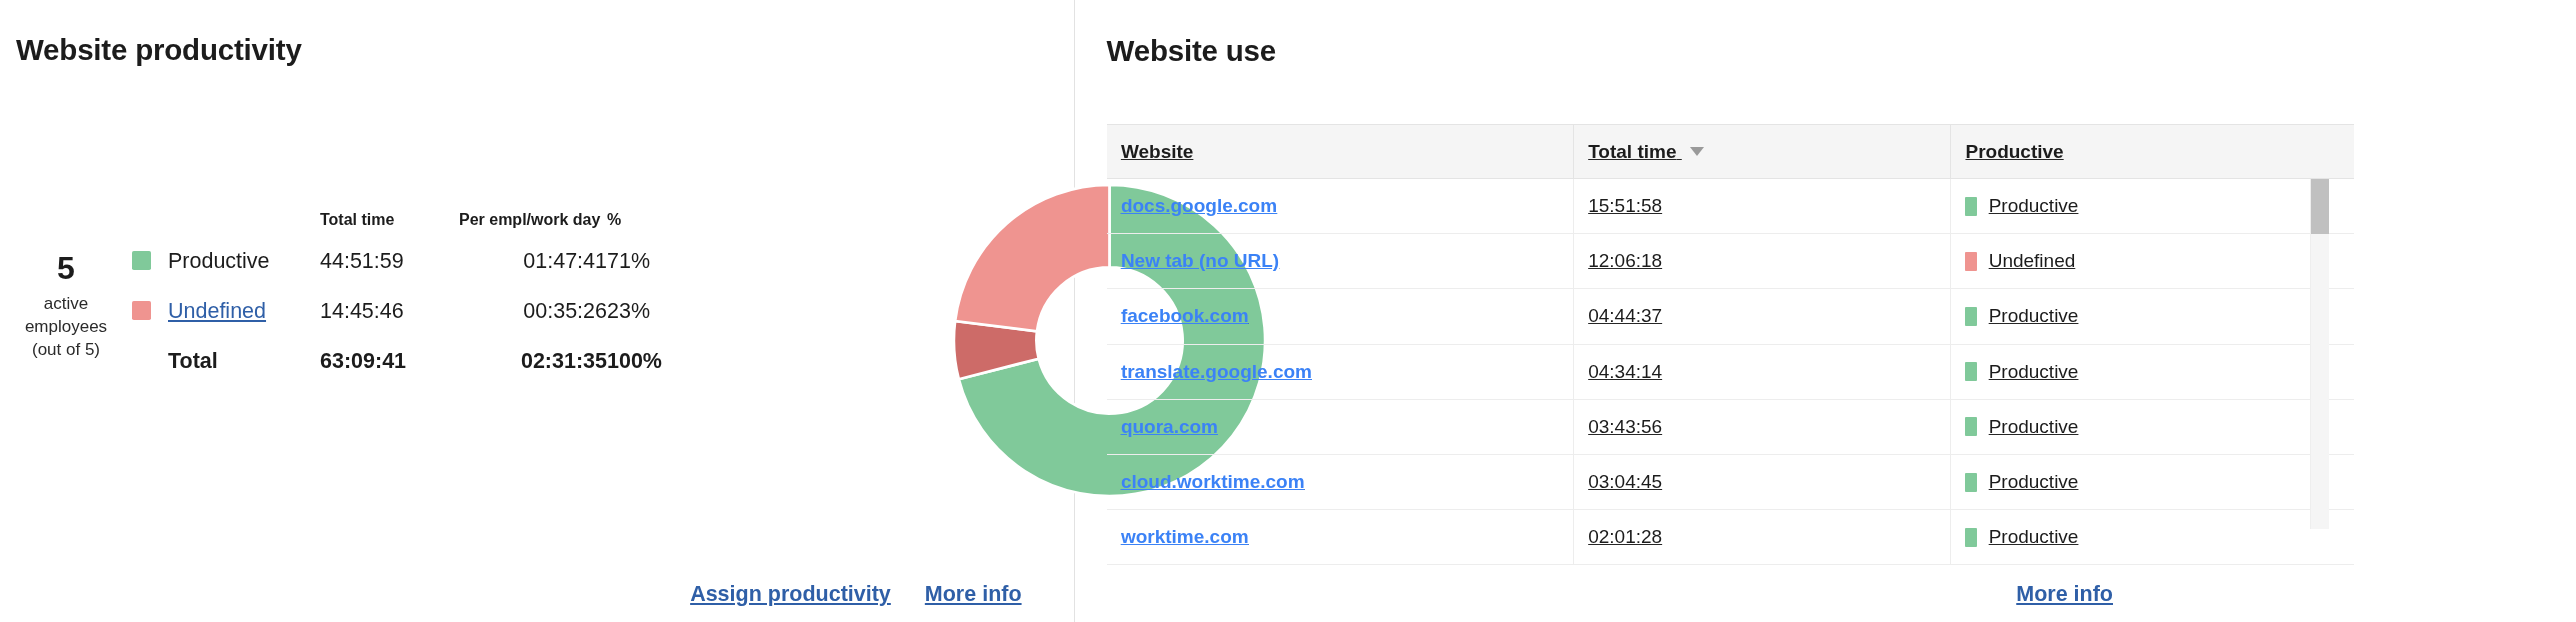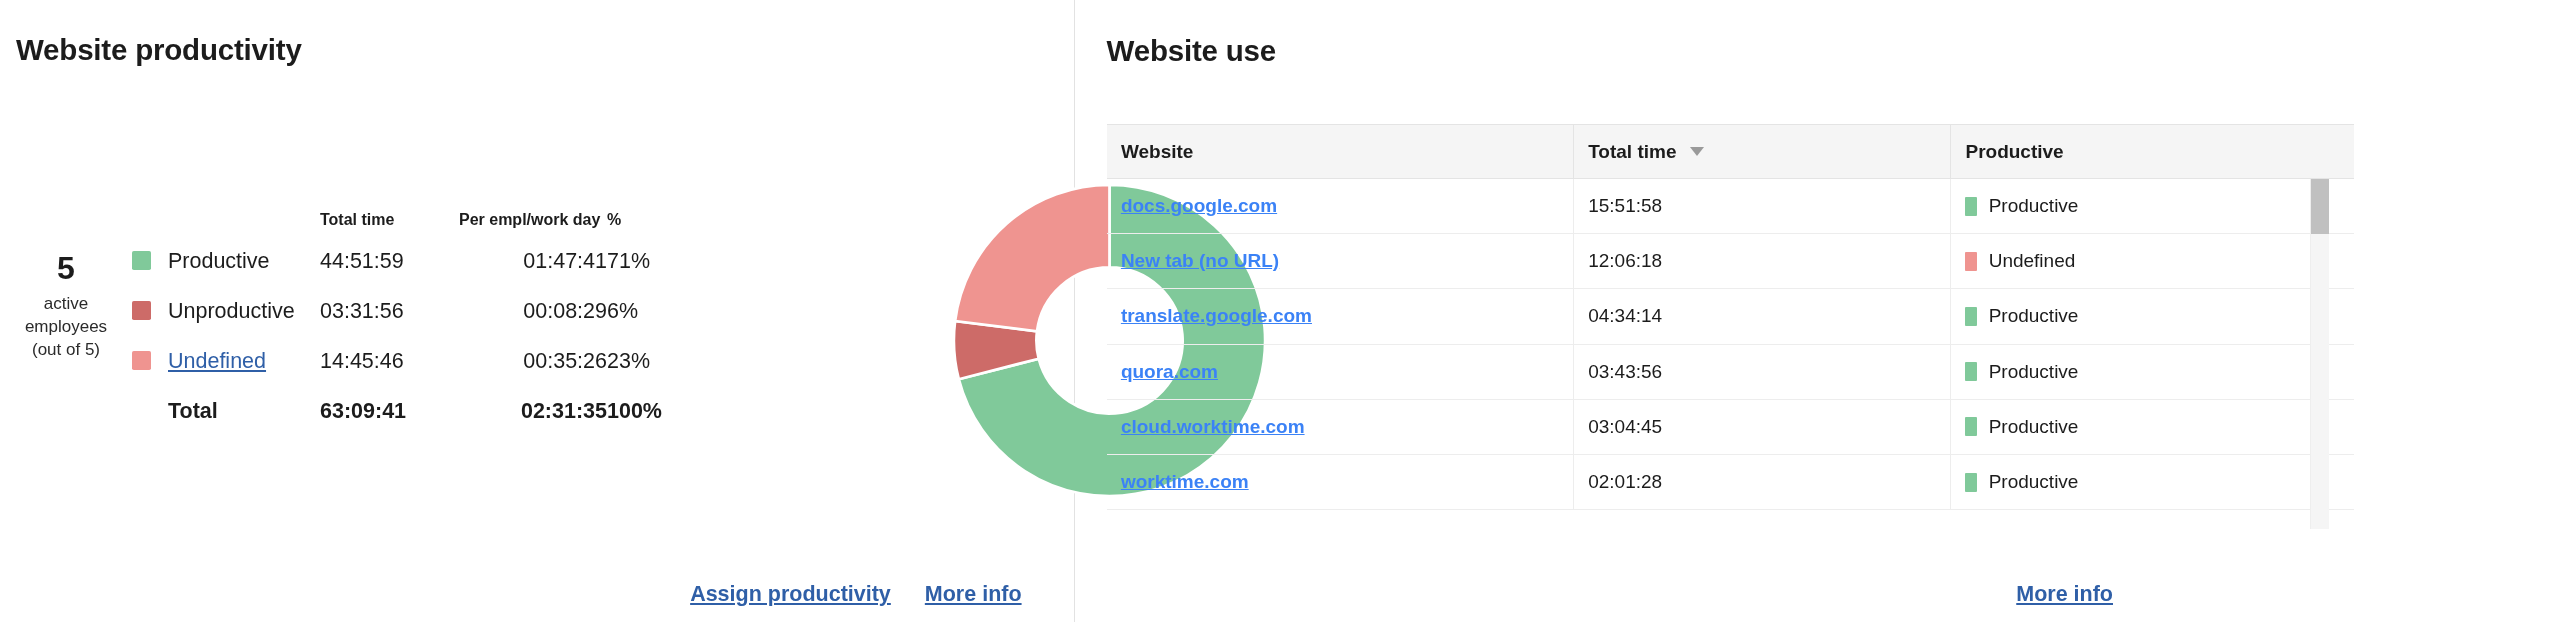--- a/index.html
+++ b/index.html
@@ -170,20 +170,21 @@
     left: 32px;
     top: 124px;
     width: 1225px;
     height: 404px;
   }
   .use-table {
     border-collapse: collapse;
     width: 1203px;
     table-layout: fixed;
     font-size: 19px;
+    text-decoration: underline;
   }
   .use-table th {
     background: #f5f5f5;
     border-top: 0.9px solid #e4e4e4;
     border-bottom: 0.9px solid #e4e4e4;
     border-right: 0.9px solid #e4e4e4;
     text-align: left;
     font-size: 19px;
     font-weight: 700;
     color: #1c1c1c;
@@ -294,29 +295,20 @@
           <tr>
             <td class="col-swatch">
               <span class="swatch" style="background: rgb(128, 201, 154);"></span>
             </td>
             <td class="col-label">Productive</td>
             <td class="col-total">44:51:59</td>
             <td class="col-perday">01:47:41</td>
             <td class="col-pct">71%</td>
           </tr>
 
-          <tr>
-            <td class="col-swatch">
-              <span class="swatch" style="background: rgb(205, 107, 104);"></span>
-            </td>
-            <td class="col-label">Unproductive</td>
-            <td class="col-total">03:31:56</td>
-            <td class="col-perday">00:08:29</td>
-            <td class="col-pct">6%</td>
-          </tr>
 
           <tr>
             <td class="col-swatch">
               <span class="swatch" style="background: rgb(239, 148, 144);"></span>
             </td>
             <td class="col-label">
               <a class="link">Undefined</a>
             </td>
             <td class="col-total">14:45:46</td>
             <td class="col-perday">00:35:26</td>
@@ -386,20 +378,30 @@
               <td class="c-site"><a>New tab (no URL)</a></td>
               <td class="c-time">12:06:18</td>
               <td class="c-prod">
                 <span class="prod-cell">
                   <span class="swatch-sm" style="background: rgb(239, 148, 144);"></span>
                   <span>Undefined</span>
                 </span>
               </td>
             </tr>
             <tr>
+              <td class="c-site"><a>facebook.com</a></td>
+              <td class="c-time">04:44:37</td>
+              <td class="c-prod">
+                <span class="prod-cell">
+                  <span class="swatch-sm" style="background: rgb(128, 201, 154);"></span>
+                  <span>Productive</span>
+                </span>
+              </td>
+            </tr>
+            <tr>
               <td class="c-site"><a>translate.google.com</a></td>
               <td class="c-time">04:34:14</td>
               <td class="c-prod">
                 <span class="prod-cell">
                   <span class="swatch-sm" style="background: rgb(128, 201, 154);"></span>
                   <span>Productive</span>
                 </span>
               </td>
             </tr>
             <tr>

